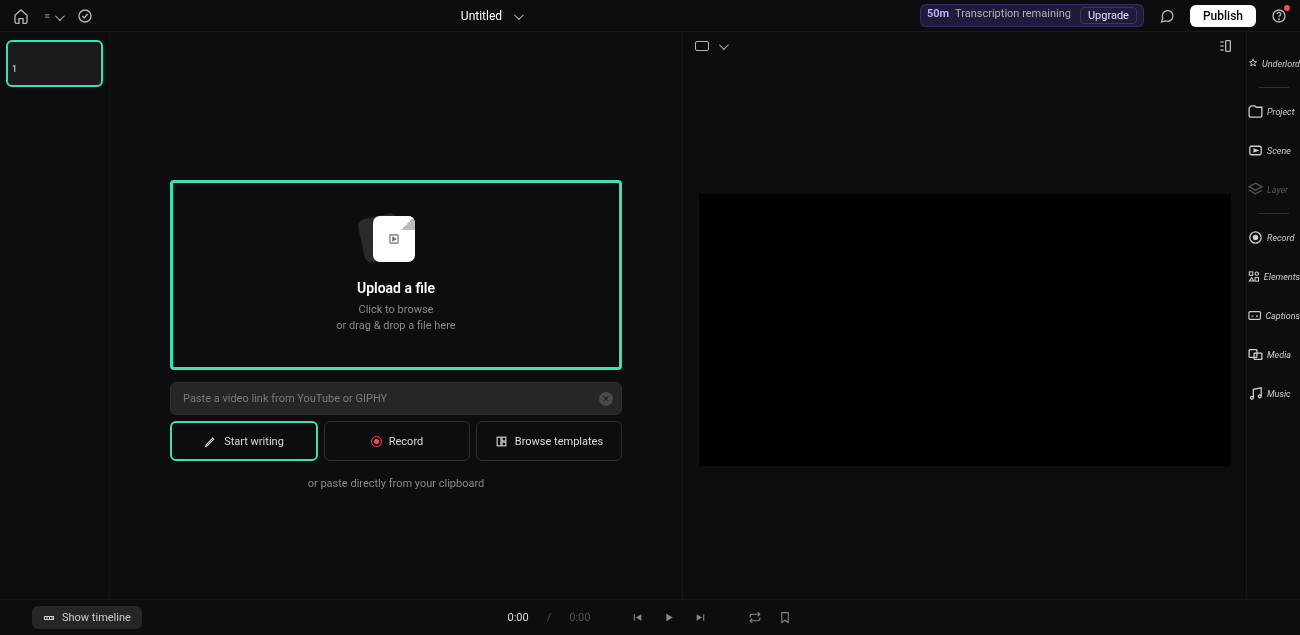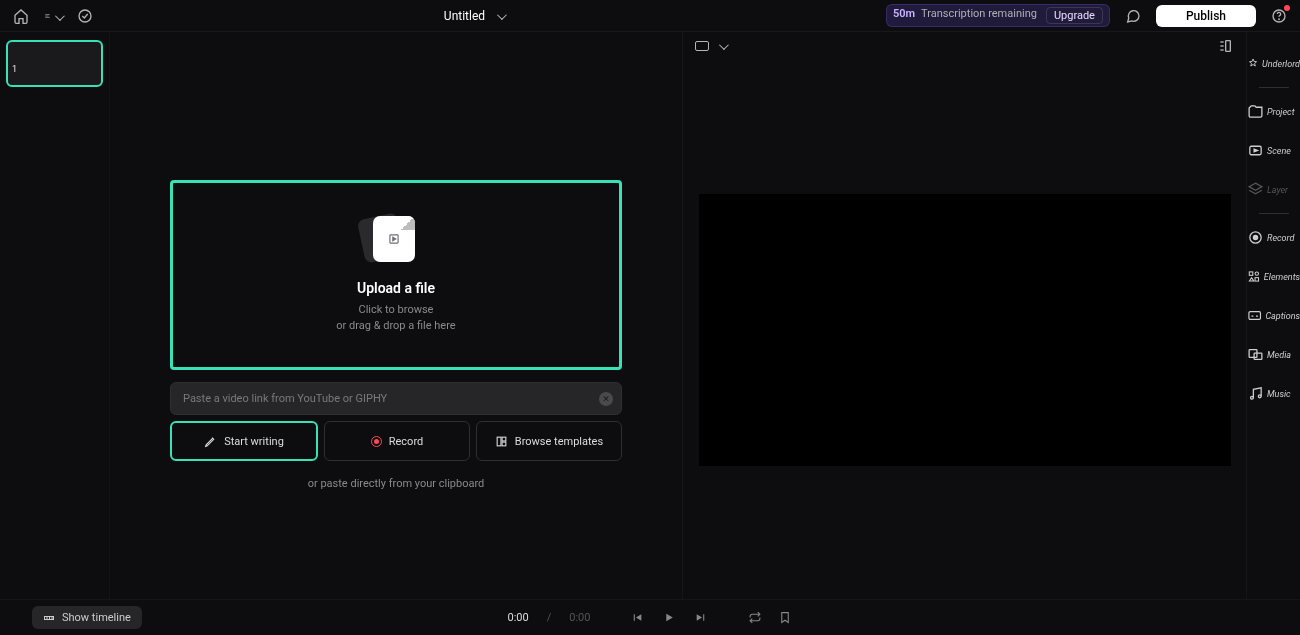--- a/index.html
+++ b/index.html
@@ -22,21 +22,21 @@
   .topbar-center { display:flex; align-items:center; gap:8px; font-size:12px; color:var(--text); }
   .icon-btn { width:18px; height:18px; display:flex; align-items:center; justify-content:center; color:#b5b5b8; cursor:pointer; }
   .icon-btn svg { width:16px; height:16px; }
   .chevron-down::after { content:""; display:inline-block; width:6px; height:6px; border-right:1.5px solid #b5b5b8; border-bottom:1.5px solid #b5b5b8; transform:rotate(45deg) translateY(-2px); margin-left:4px; }
   
   .trans-pill { display:flex; align-items:flex-start; gap:6px; background:rgba(123,92,255,0.18); border:1px solid rgba(123,92,255,0.25); border-radius:6px; padding:2px 6px; font-size:11px;margin-left:32px; }
   .trans-pill .mins { color:#c8b4ff; font-weight:600; }
   .trans-pill .label { color:#b0aeb7; }
   .trans-pill .upgrade { background:transparent; border:1px solid rgba(255,255,255,0.12); border-radius:4px; color:#e7dbff; padding:1px 7px; margin-left:3px; cursor:pointer; font-size:11px; }
   
-  .publish-btn { background:#fff; color:#000; border:none; border-radius:6px; padding:4px 30px; font-size:12px; font-weight:500; cursor:pointer; }
+  .publish-btn { background:#fff; color:#000; border:none; border-radius:6px; padding:4px 13px; font-size:12px; font-weight:500; cursor:pointer; }
   .help-wrap { position:relative; }
   .help-dot { position:absolute; top:-2px; right:-2px; width:6px; height:6px; border-radius:50%; background:var(--accent-red); }
   
   
   .main { flex:1; display:flex; min-height:0; }
   
   
   .scene-rail { width:110px; padding:8px 6px; border-right:1px solid rgba(255,255,255,0.03); }
   .scene-thumb { position:relative; border:2px solid var(--accent-teal); border-radius:6px; height:47px; background:#1a1a1c; }
   .scene-thumb .num { position:absolute; left:4px; top:22px; font-size:9px; color:#e7e7e7; }

